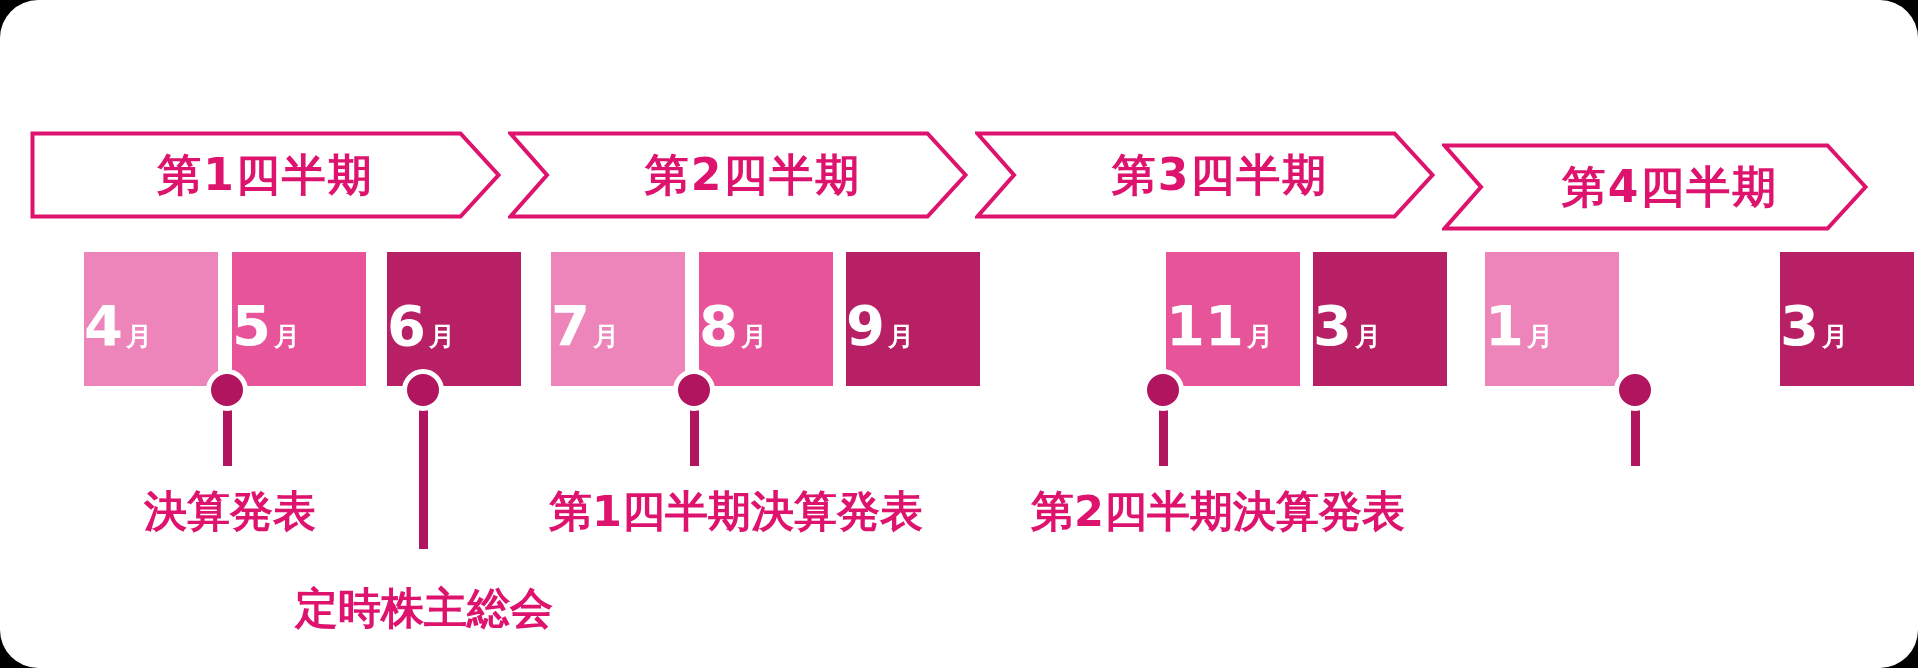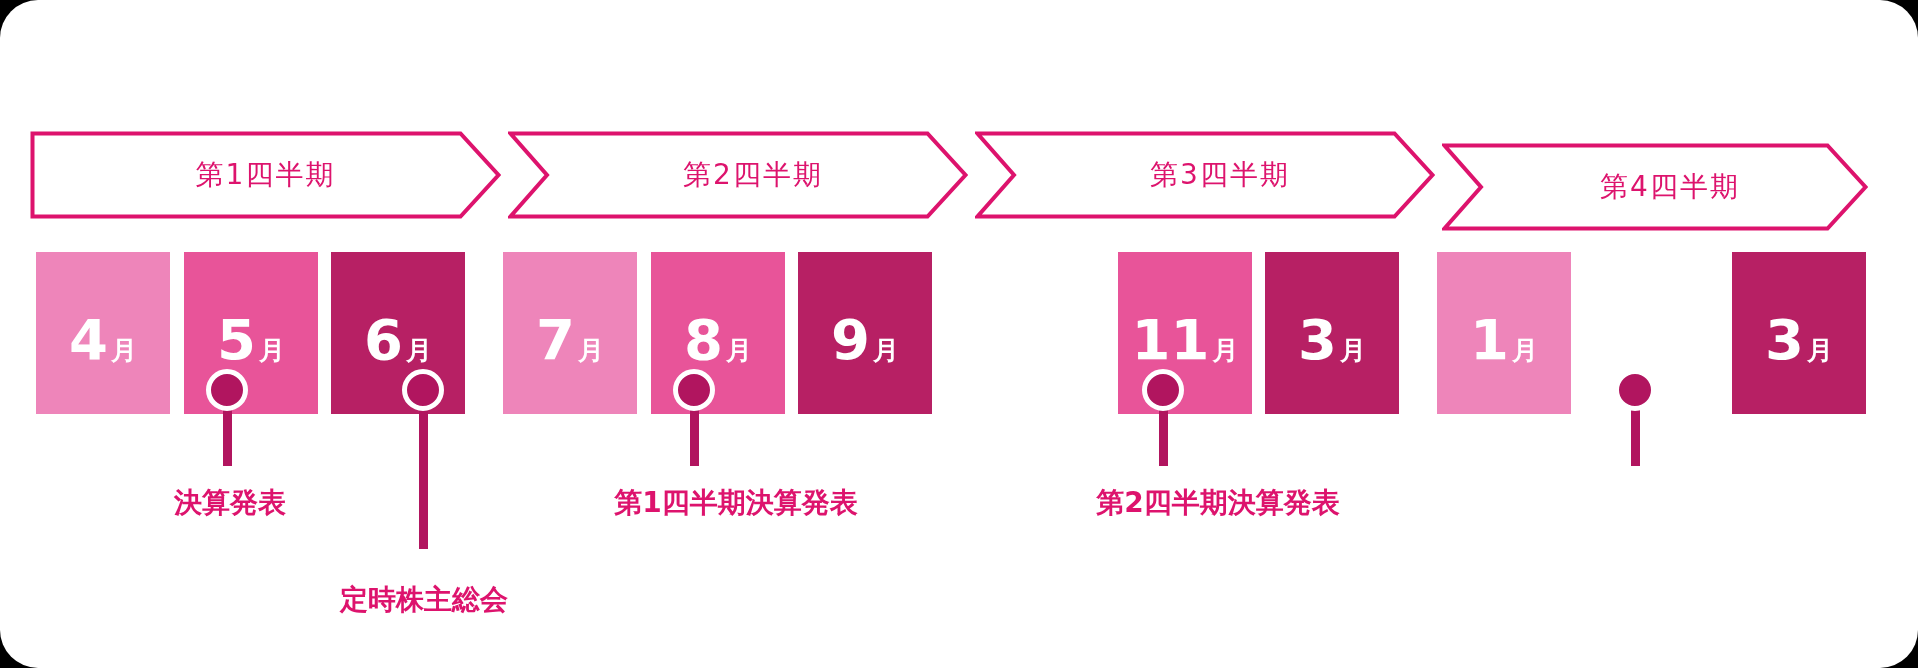--- a/index.html
+++ b/index.html
@@ -11,43 +11,43 @@
   }
   html,body{margin:0;padding:0;background:#000;}
   .stage{position:relative;width:1918px;height:668px;overflow:hidden;
          font-family:"DejaVu Sans","Liberation Sans",sans-serif;}
   .card{position:absolute;inset:0;background:#ffffff;border-radius:38px;}
 
   
   .banner{position:absolute;top:131px;height:88px;}
   .banner svg{position:absolute;left:0;top:0;display:block;}
   .banner .blabel{position:absolute;inset:0;display:flex;align-items:center;justify-content:center;
-    color:var(--accent);font-size:28px;font-weight:400;letter-spacing:2px;line-height:1;text-align:right;}
+    color:var(--accent);font-size:44px;font-weight:700;letter-spacing:2px;line-height:1;text-align:right;}
   .banner.notched .blabel{padding-left:30px;}
   .b1{left:30px;width:471px;}
   .b2{left:508px;width:460px;}
   .b3{left:975px;width:460px;}
   .b4{left:1442px;width:426px;margin-top:12px;}
 
   
-  .cell{position:absolute;top:252px;width:134px;height:162px;
-    display:flex;align-items:center;justify-content:center;color:#fff;}
+  .cell{position:absolute;top:252px;width:134px;height:134px;
+    display:flex;align-items:center;color:#fff;margin-left:48px;}
   .cell .txt{transform:translateY(7px);white-space:nowrap;}
   .cell .num{font-size:56px;font-weight:600;line-height:1;}
   .cell .unit{font-size:26px;font-weight:600;line-height:1;margin-left:3px;}
   .tone-light{background:var(--m-light);}
   .tone-mid{background:var(--m-mid);}
   .tone-dark{background:var(--m-dark);}
 
   
   .stem{position:absolute;width:9px;background:var(--stem);}
   .pin{position:absolute;top:369px;width:42px;height:42px;box-sizing:border-box;
     background:var(--stem);border:5px solid #ffffff;border-radius:50%;}
   .evlabel{position:absolute;transform:translateX(-50%);white-space:nowrap;
-    color:var(--accent);font-size:28px;font-weight:700;line-height:1.15;}
+    color:var(--accent);font-size:43px;font-weight:700;line-height:1.15;}
   .row1{top:487px;}
   .row2{top:584px;}
 </style>
 </head>
 <body>
 
 <div class="stage">
   <div class="card"></div>
 
   <div class="banner b1">
@@ -74,21 +74,21 @@
     </svg>
     <div class="blabel">第4四半期</div>
   </div>
 
   <div class="cell tone-light" style="left:36px">
     <span class="txt"><span class="num">4</span><span class="unit">月</span></span>
   </div>
   <div class="cell tone-mid" style="left:184px">
     <span class="txt"><span class="num">5</span><span class="unit">月</span></span>
   </div>
-  <div class="cell tone-dark" style="left:331px">
+  <div class="cell tone-dark" style="left:339px">
     <span class="txt"><span class="num">6</span><span class="unit">月</span></span>
   </div>
 
   <div class="cell tone-light" style="left:503px">
     <span class="txt"><span class="num">7</span><span class="unit">月</span></span>
   </div>
   <div class="cell tone-mid" style="left:651px">
     <span class="txt"><span class="num">8</span><span class="unit">月</span></span>
   </div>
   <div class="cell tone-dark" style="left:798px">

